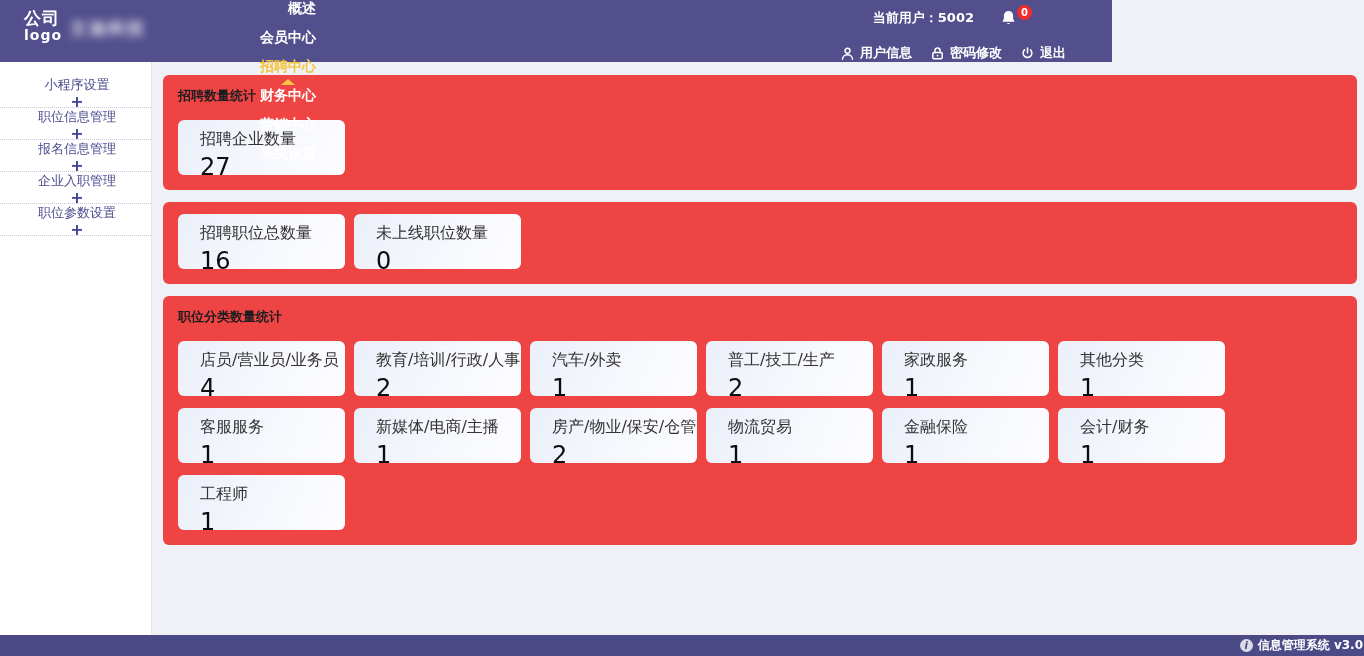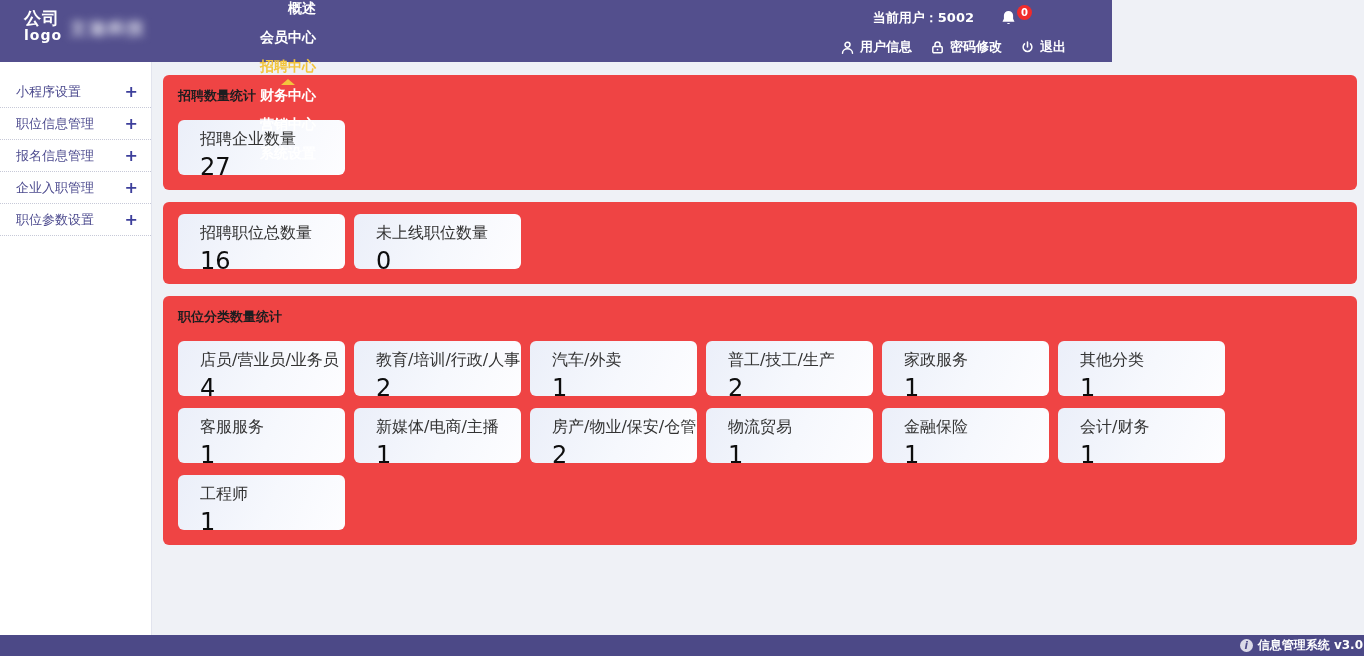--- a/index.html
+++ b/index.html
@@ -36,21 +36,21 @@
   }
   .nav-item.active { color:#f3c53d; }
   .nav-triangle {
     position:absolute; left:50%; bottom:-9px; transform:translateX(-50%);
     width:0; height:0;
     border-left:7px solid transparent; border-right:7px solid transparent;
     border-bottom:6px solid #f3c53d;
   }
   .header-right {
     position:absolute; right:46px; top:9px;
-    display:flex; flex-direction:column; align-items:flex-end; gap:11px;
+    display:flex; flex-direction:column; align-items:flex-end; gap:17px;
   }
   .user-row { display:flex; align-items:center; gap:26px; margin-right:48px; }
   .current-user { font-size:13px; font-weight:bold; white-space:nowrap; }
   .bell-wrap { position:relative; width:18px; height:18px; }
   .badge {
     position:absolute; top:-4px; right:-14px; min-width:15px; height:15px;
     background:#f02b2b; border-radius:8px; color:#fff; font-size:10px;
     font-weight:bold; display:flex; align-items:center; justify-content:center;
     padding:0 3px;
   }
@@ -62,21 +62,21 @@
   .icon-svg { display:block; }
 
   
   .sidebar {
     position:absolute; top:62px; left:0; width:152px; bottom:21px;
     background:#fff; border-right:1px solid #e2e4ee; padding-top:14px;
   }
   .side-item {
     height:32px; display:flex; align-items:center; justify-content:space-between;
     padding:0 13px 0 16px; border-bottom:1px dotted #c7c9d8;
-    color:#4c4a8e; font-size:13px; cursor:pointer;
+    color:#4c4a8e; font-size:13px; cursor:pointer;flex-direction:column;
   }
   .plus-icon {
     color:#3d3f9b; font-size:16px; font-weight:bold; line-height:1;
   }
 
   
   .main {
     position:absolute; left:152px; top:62px; right:0; bottom:21px;
     background:#eff1f6; padding:13px 7px 0 11px; overflow:hidden;
   }

